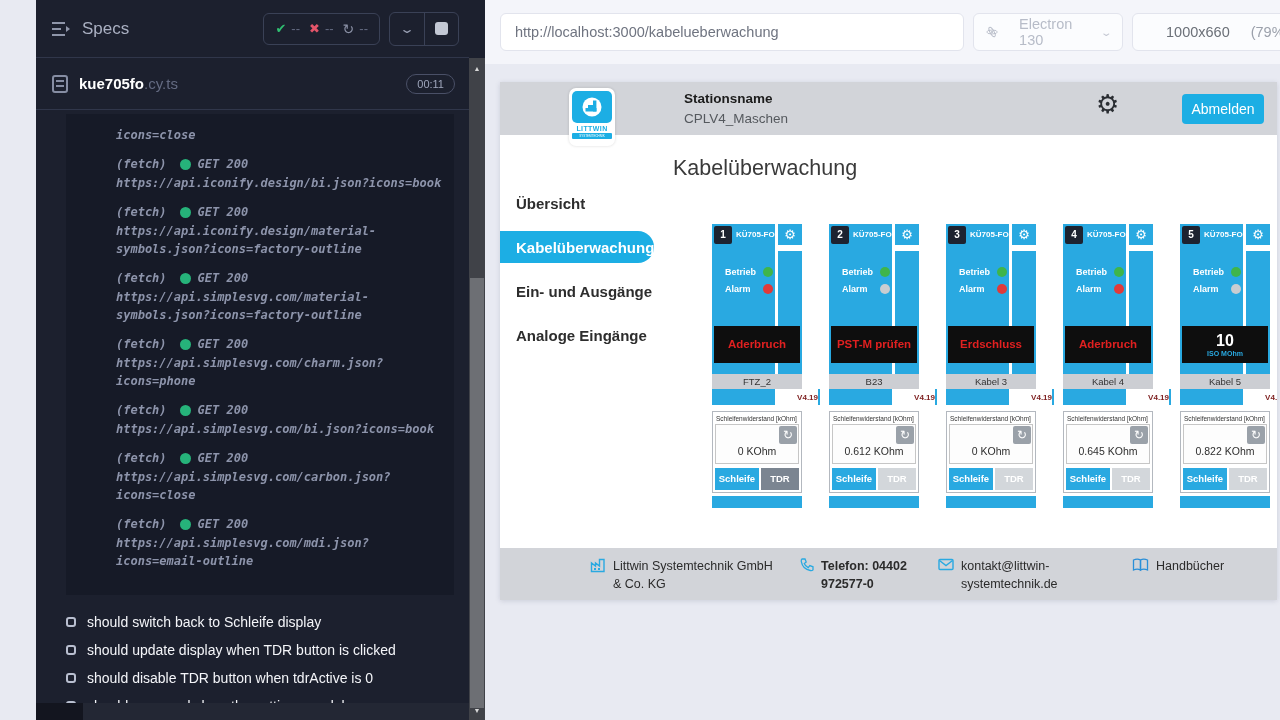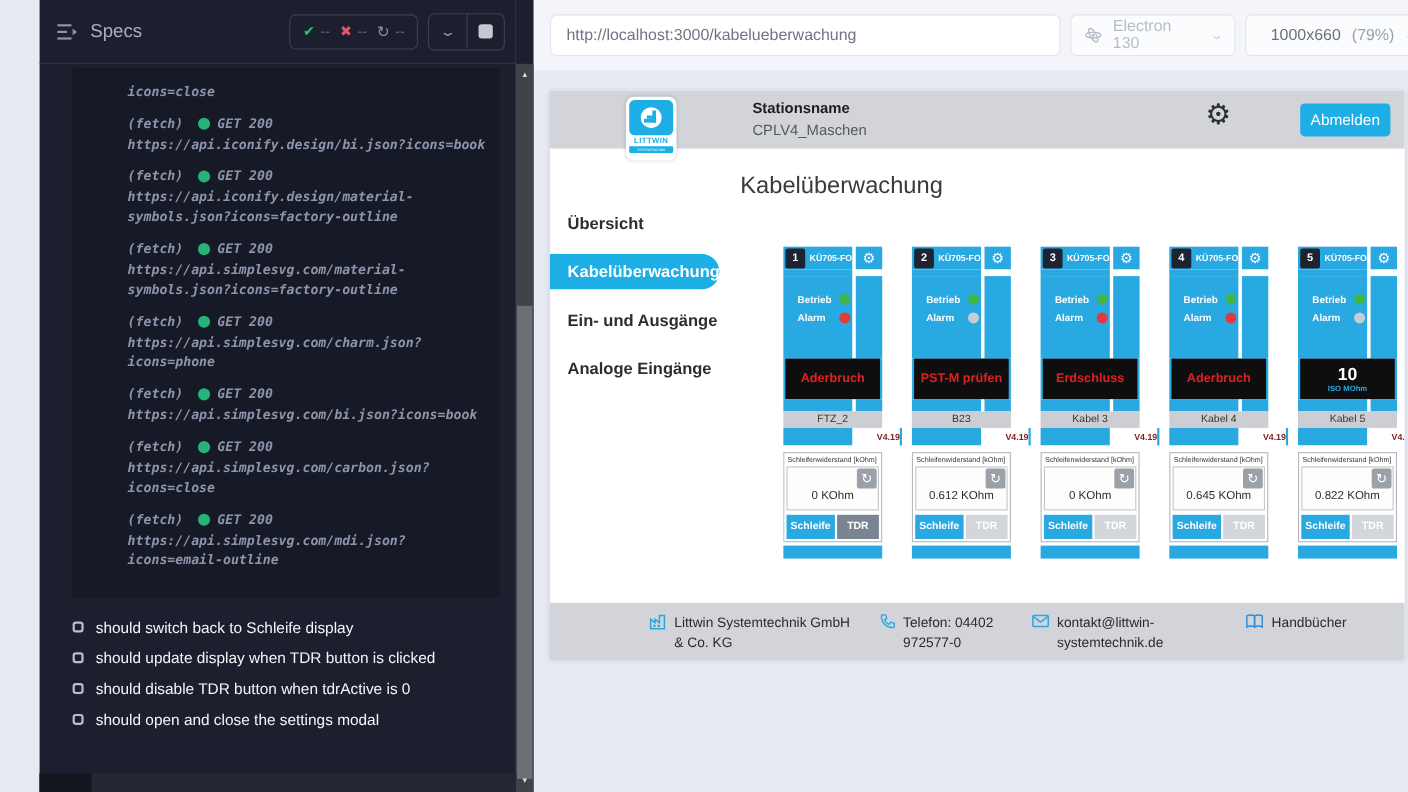--- a/index.html
+++ b/index.html
@@ -47,21 +47,21 @@
   #vscroll { width:16px; height:720px; flex:none; background:#1c202e; position:relative; }
   .vs-track { position:absolute; top:58px; bottom:0; left:0; width:16px; background:#404248; }
   .vs-arrow { position:absolute; left:0; width:16px; height:16px; color:#d8d8d8; font-size:7px; display:flex; align-items:center; justify-content:center; }
   .vs-up { top:60px; } .vs-down { bottom:2px; }
   .vs-thumb { position:absolute; left:1px; width:14px; top:278px; height:430px; background:#6d6f74; }
 
   
   #right { flex:1; height:720px; background:#e8eaf2; }
   .topbar { height:64px; background:#f4f5fa; display:flex; align-items:center; padding-left:15px; gap:9px; }
   .url-input { width:464px; height:38px; border:1px solid #e2e4ed; border-radius:6px; background:#fff; color:#6f7480; font-size:14.5px; padding:0 14px; font-family:"Liberation Sans", sans-serif; }
-  .sel-box { height:38px; border:1px solid #e2e4ed; border-radius:6px; display:flex; align-items:center; padding:12px 12px; gap:10px; background:#fbfcfe; }
+  .sel-box { height:38px; border:1px solid #e2e4ed; border-radius:6px; display:flex; align-items:center; padding:12px 12px; gap:21px; background:#fbfcfe; }
   .browser-box { width:150px; color:#b7bcc8; font-size:14.5px; }
   .size-box { width:167px; color:#6b7078; font-size:14.5px; }
   .size-pct { color:#9ba0ab; }
   .tiny-chev { color:#c3c7d2; font-size:10px; transform:scaleX(1.5); margin-left:auto; }
 
   
   .app { margin:18px 0 0 15px; width:777px; height:518px; background:#fff; box-shadow:0 1px 5px rgba(40,50,80,.15); position:relative; overflow:hidden; }
   .app-header { height:53px; background:#d2d4d9; position:relative; }
   .logo-card { position:absolute; left:69px; top:6px; width:46px; height:58px; background:#fff; border-radius:7px; padding:3px 3px 2px; text-align:center; z-index:3; box-shadow:0 0 3px rgba(0,0,0,.15); }
   .logo-glyph { width:40px; height:32px; background:#1caee4; border-radius:5px; display:flex; align-items:center; justify-content:center; }
@@ -121,21 +121,21 @@
   .c-btn { display:flex; align-items:center; justify-content:center; font-size:9.5px; font-weight:bold; color:#fff; cursor:pointer; }
   .c-btn.schleife { flex:1.15; background:#29a9e1; }
   .c-btn.tdr { flex:1; background:#d3d7db; }
   .c-btn.tdr.on { background:#7b8591; }
   .c-bottom { height:14px; background:#29a9e1; margin-top:3px; }
 
   .app-footer { height:52px; background:#d2d4d9; display:flex; align-items:flex-start; padding:9px 0 0 90px; }
   .ft-item { display:flex; gap:7px; font-size:12.5px; color:#2b2b2b; line-height:1.45; }
   .ft-icon { flex:none; margin-top:1px; }
   .ft-company { width:186px; margin-right:24px; }
-  .ft-phone { width:116px; margin-right:22px; }
+  .ft-phone { width:116px; margin-right:22px;font-weight:bold; }
   .ft-email { width:124px; margin-right:70px; }
 </style>
 </head>
 <body>
 
 <div id="left">
   <div class="cy-header">
     <svg width="20" height="16" viewBox="0 0 20 16">
       <rect x="0" y="1" width="13" height="2" fill="#8f96aa"></rect>
       <rect x="0" y="7" width="9" height="2" fill="#8f96aa"></rect>
@@ -160,20 +160,25 @@
     <div class="cy-controls">
       <div class="cy-ctl">
           <span class="chev">⌄</span>
         </div>
       <div class="cy-ctl">
           <span class="stop-sq"></span>
         </div>
     </div>
   </div>
 
+  <div class="cy-specrow">
+    <span class="doc-icon"></span>
+    <span class="spec-name"><span>kue705fo</span><span class="spec-ext">.cy.ts</span></span>
+    <span class="spec-timer">00:11</span>
+  </div>
 
   <div class="cy-log">
       <div class="log-entry">
         <div class="log-url">icons=close</div>
       </div>
       <div class="log-entry">
         <div class="log-head">
           <span class="log-prefix">(fetch)</span>
           <span class="log-dot"></span>
           <span class="log-status">GET 200</span>

